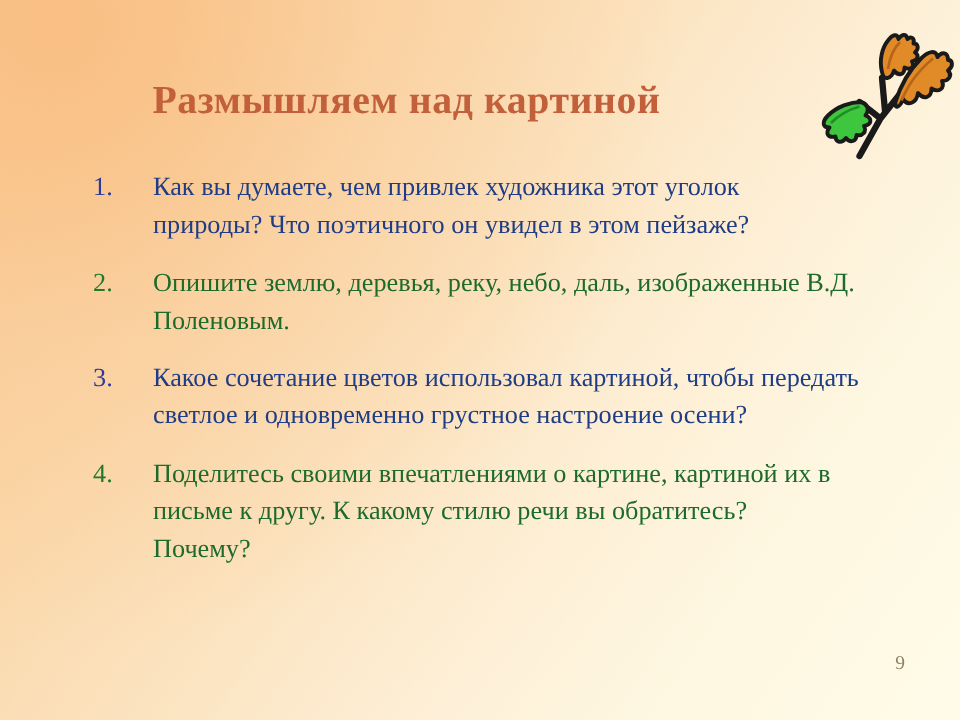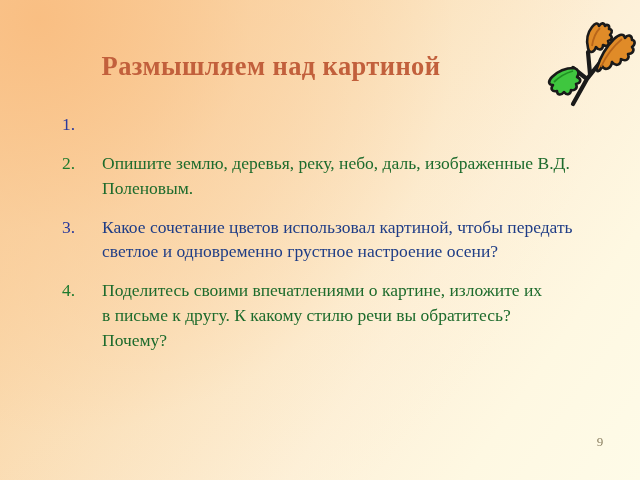--- a/index.html
+++ b/index.html
@@ -131,34 +131,35 @@
       <path d="M33 59 C26 61 19 65 14 70" stroke="#1f8f22" stroke-width="1.8" fill="none"></path>
     </svg>
   </div>
 
   <div id="title">Размышляем над картиной</div>
 
   <div id="question-list">
 
     <div class="question-item item-blue" id="item-1">
       <span class="q-number">1.</span>
+      <span class="q-text">Как вы думаете, чем привлек художника этот уголок природы? Что поэтичного он увидел в этом пейзаже?</span>
     </div>
 
     <div class="question-item item-green" id="item-2">
       <span class="q-number">2.</span>
       <span class="q-text">Опишите землю, деревья, реку, небо, даль, изображенные В.Д. Поленовым.</span>
     </div>
 
     <div class="question-item item-blue" id="item-3">
       <span class="q-number">3.</span>
       <span class="q-text">Какое сочетание цветов использовал картиной, чтобы передать светлое и одновременно грустное настроение осени?</span>
     </div>
 
     <div class="question-item item-green" id="item-4">
       <span class="q-number">4.</span>
-      <span class="q-text">Поделитесь своими впечатлениями о картине, изложите их в письме к другу. К какому стилю речи вы обратитесь? Почему?</span>
+      <span class="q-text">Поделитесь своими впечатлениями о картине, картиной их в письме к другу. К какому стилю речи вы обратитесь? Почему?</span>
     </div>
 
   </div>
 
   <div id="page-number">9</div>
 
 </div>
 
 </body></html>

